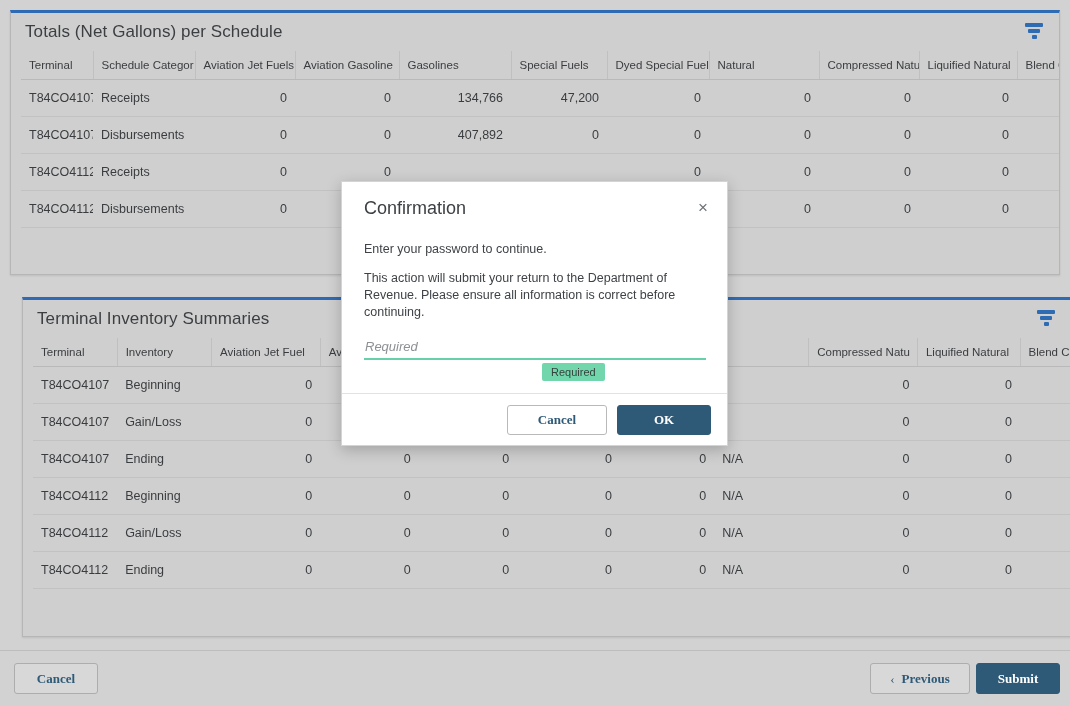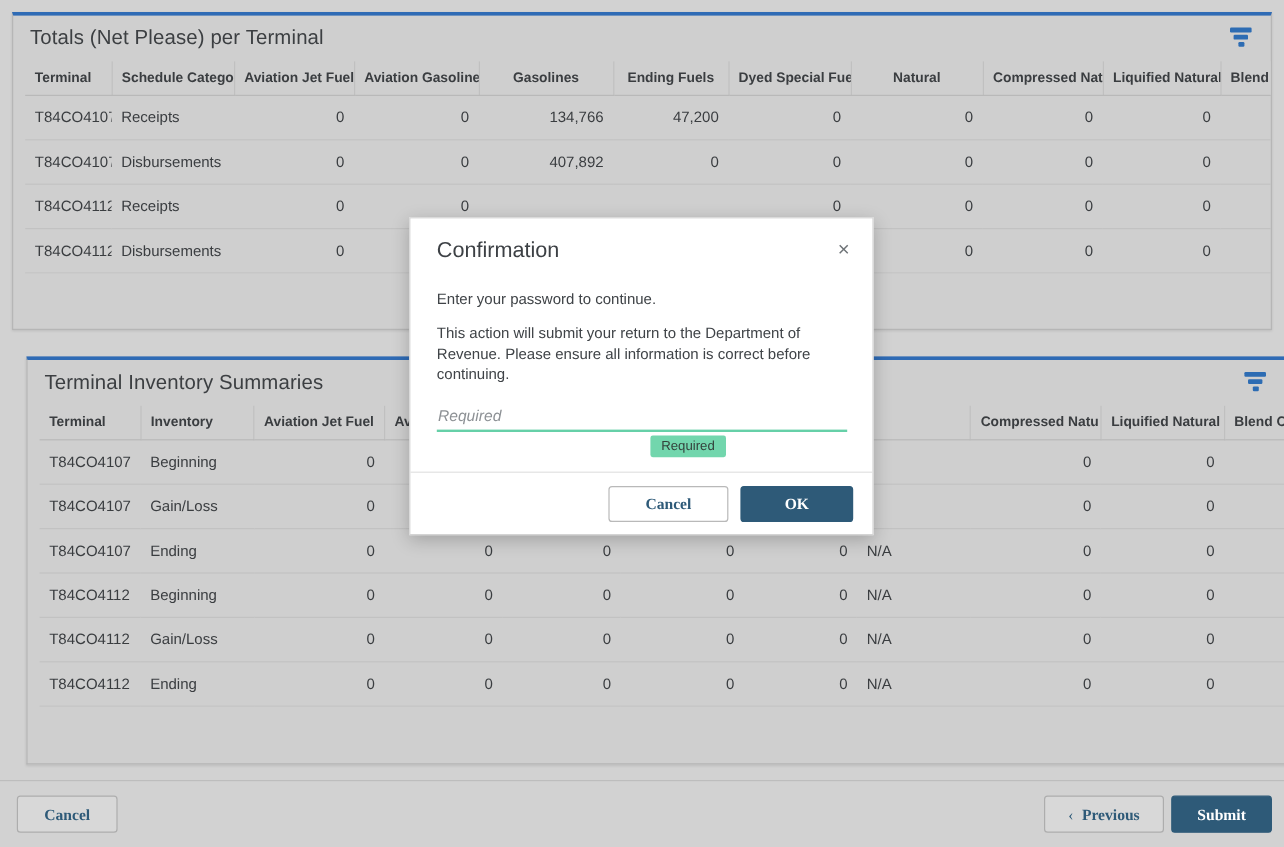--- a/index.html
+++ b/index.html
@@ -58,35 +58,35 @@
   
   .tbl-wrap { padding: 0 10px; overflow: hidden; }
   table.grid {
     width: 1100px;
     border-collapse: collapse;
     table-layout: fixed;
     font-size: 12px;
     color: #33363a;
   }
   table.grid thead th {
-    font-weight: 700;
+    font-weight: 400;
     font-size: 11.5px;
     color: #3a3d40;
     padding: 6px 8px;
     border-bottom: 1px solid #b9b9b9;
     border-right: 1px solid #c0c0c0;
     white-space: nowrap;
     overflow: hidden;
     text-overflow: clip;
     background: #cfcfcf;
     height: 28px;
     vertical-align: middle;
   }
   table.grid thead th:last-child { border-right: none; }
-  table.grid thead th.num { text-align: center; }
+  table.grid thead th.num { text-align: left; }
   table.grid thead th.txt { text-align: left; }
 
   table.grid tbody td {
     padding: 10px 8px;
     border-bottom: 1px solid #c2c2c2;
     white-space: nowrap;
     overflow: hidden;
     font-size: 12.5px;
     color: #3a3d40;
     height: 37px;
@@ -257,21 +257,21 @@
     color: #ffffff;
   }
 </style>
 </head>
 <body>
 
 <div id="app">
 
   <div class="panel" id="panel-totals">
     <div class="panel-head">
-      <div class="panel-title">Totals (Net Please) per Terminal</div>
+      <div class="panel-title">Totals (Net Gallons) per Schedule</div>
       <div class="filter-icon" title="filter">
         <i></i>
         <i></i>
         <i></i>
       </div>
     </div>
     <div class="tbl-wrap">
       <table class="grid" id="tbl-totals">
         <colgroup>
           <col class="c0">
@@ -286,21 +286,21 @@
             <col class="c9">
             <col class="c10">
         </colgroup>
         <thead>
           <tr>
             <th class="txt">Terminal</th>
             <th class="txt">Schedule Categor</th>
             <th class="txt">Aviation Jet Fuels</th>
             <th class="txt">Aviation Gasoline</th>
             <th class="num">Gasolines</th>
-            <th class="num">Ending Fuels</th>
+            <th class="num">Special Fuels</th>
             <th class="txt">Dyed Special Fuel</th>
             <th class="num">Natural</th>
             <th class="txt">Compressed Natu</th>
             <th class="txt">Liquified Natural</th>
             <th class="txt">Blend Component</th>
           </tr>
         </thead>
         <tbody>
           <tr>
             <td class="txt">T84CO4107</td>

